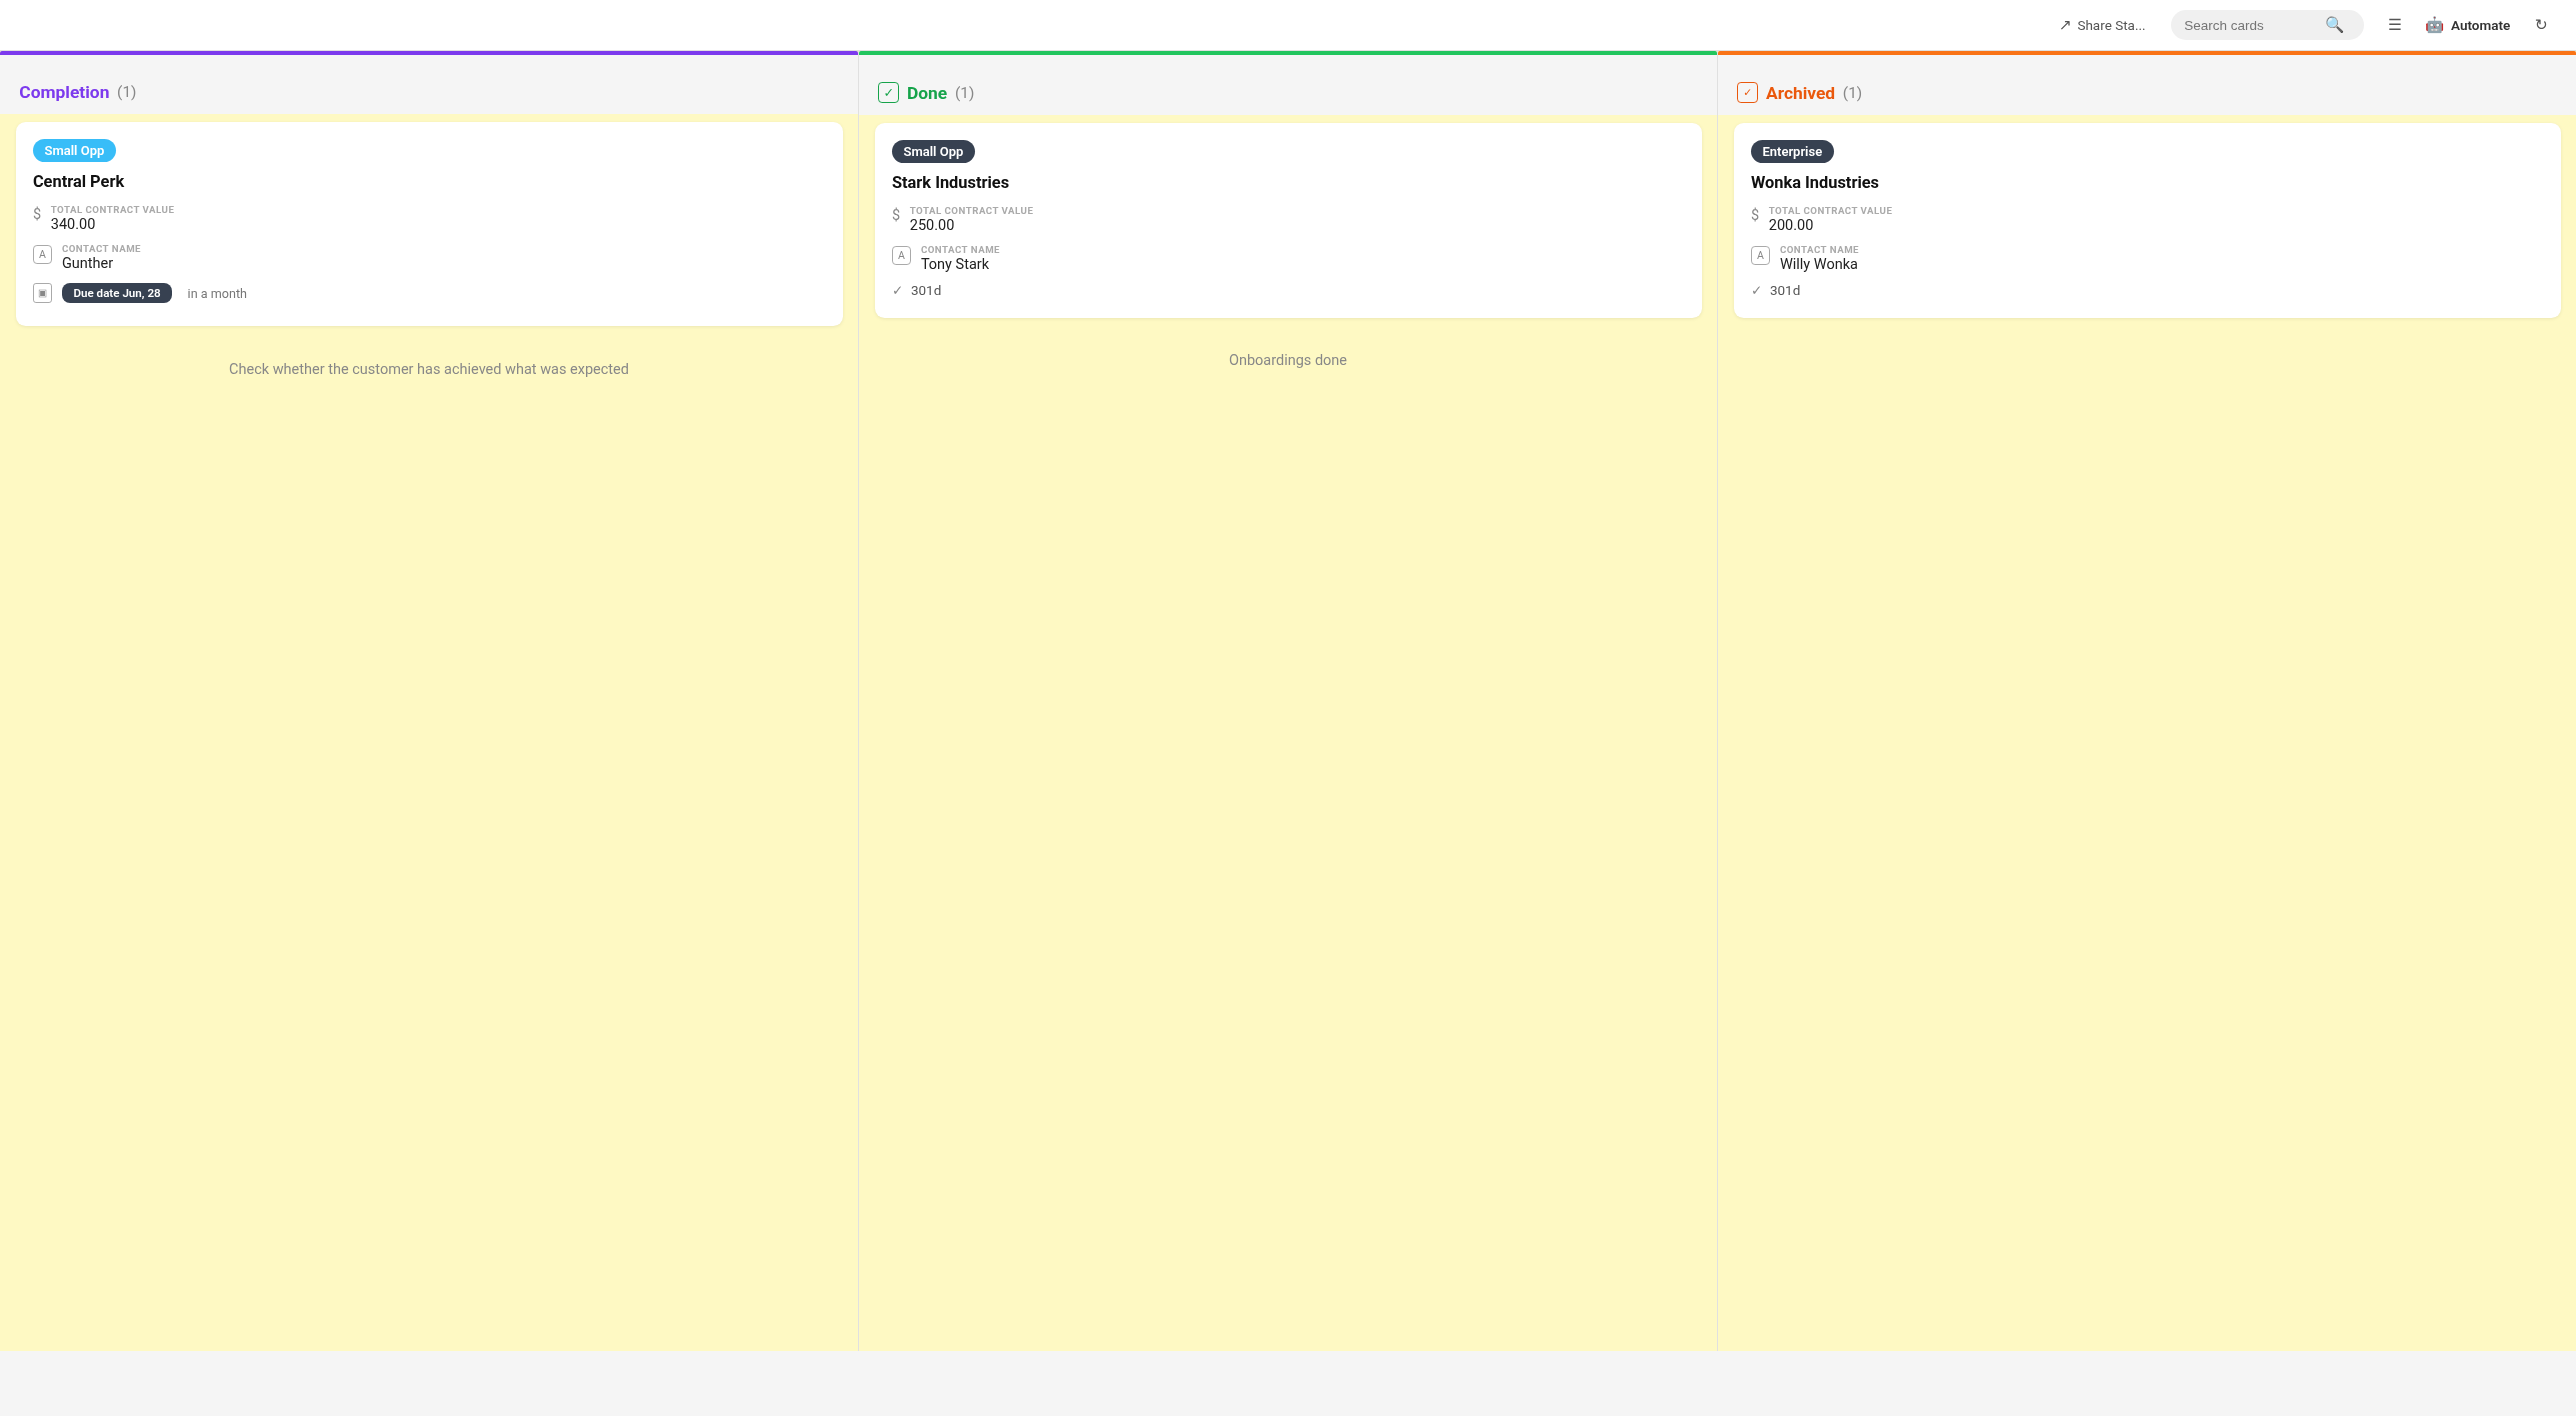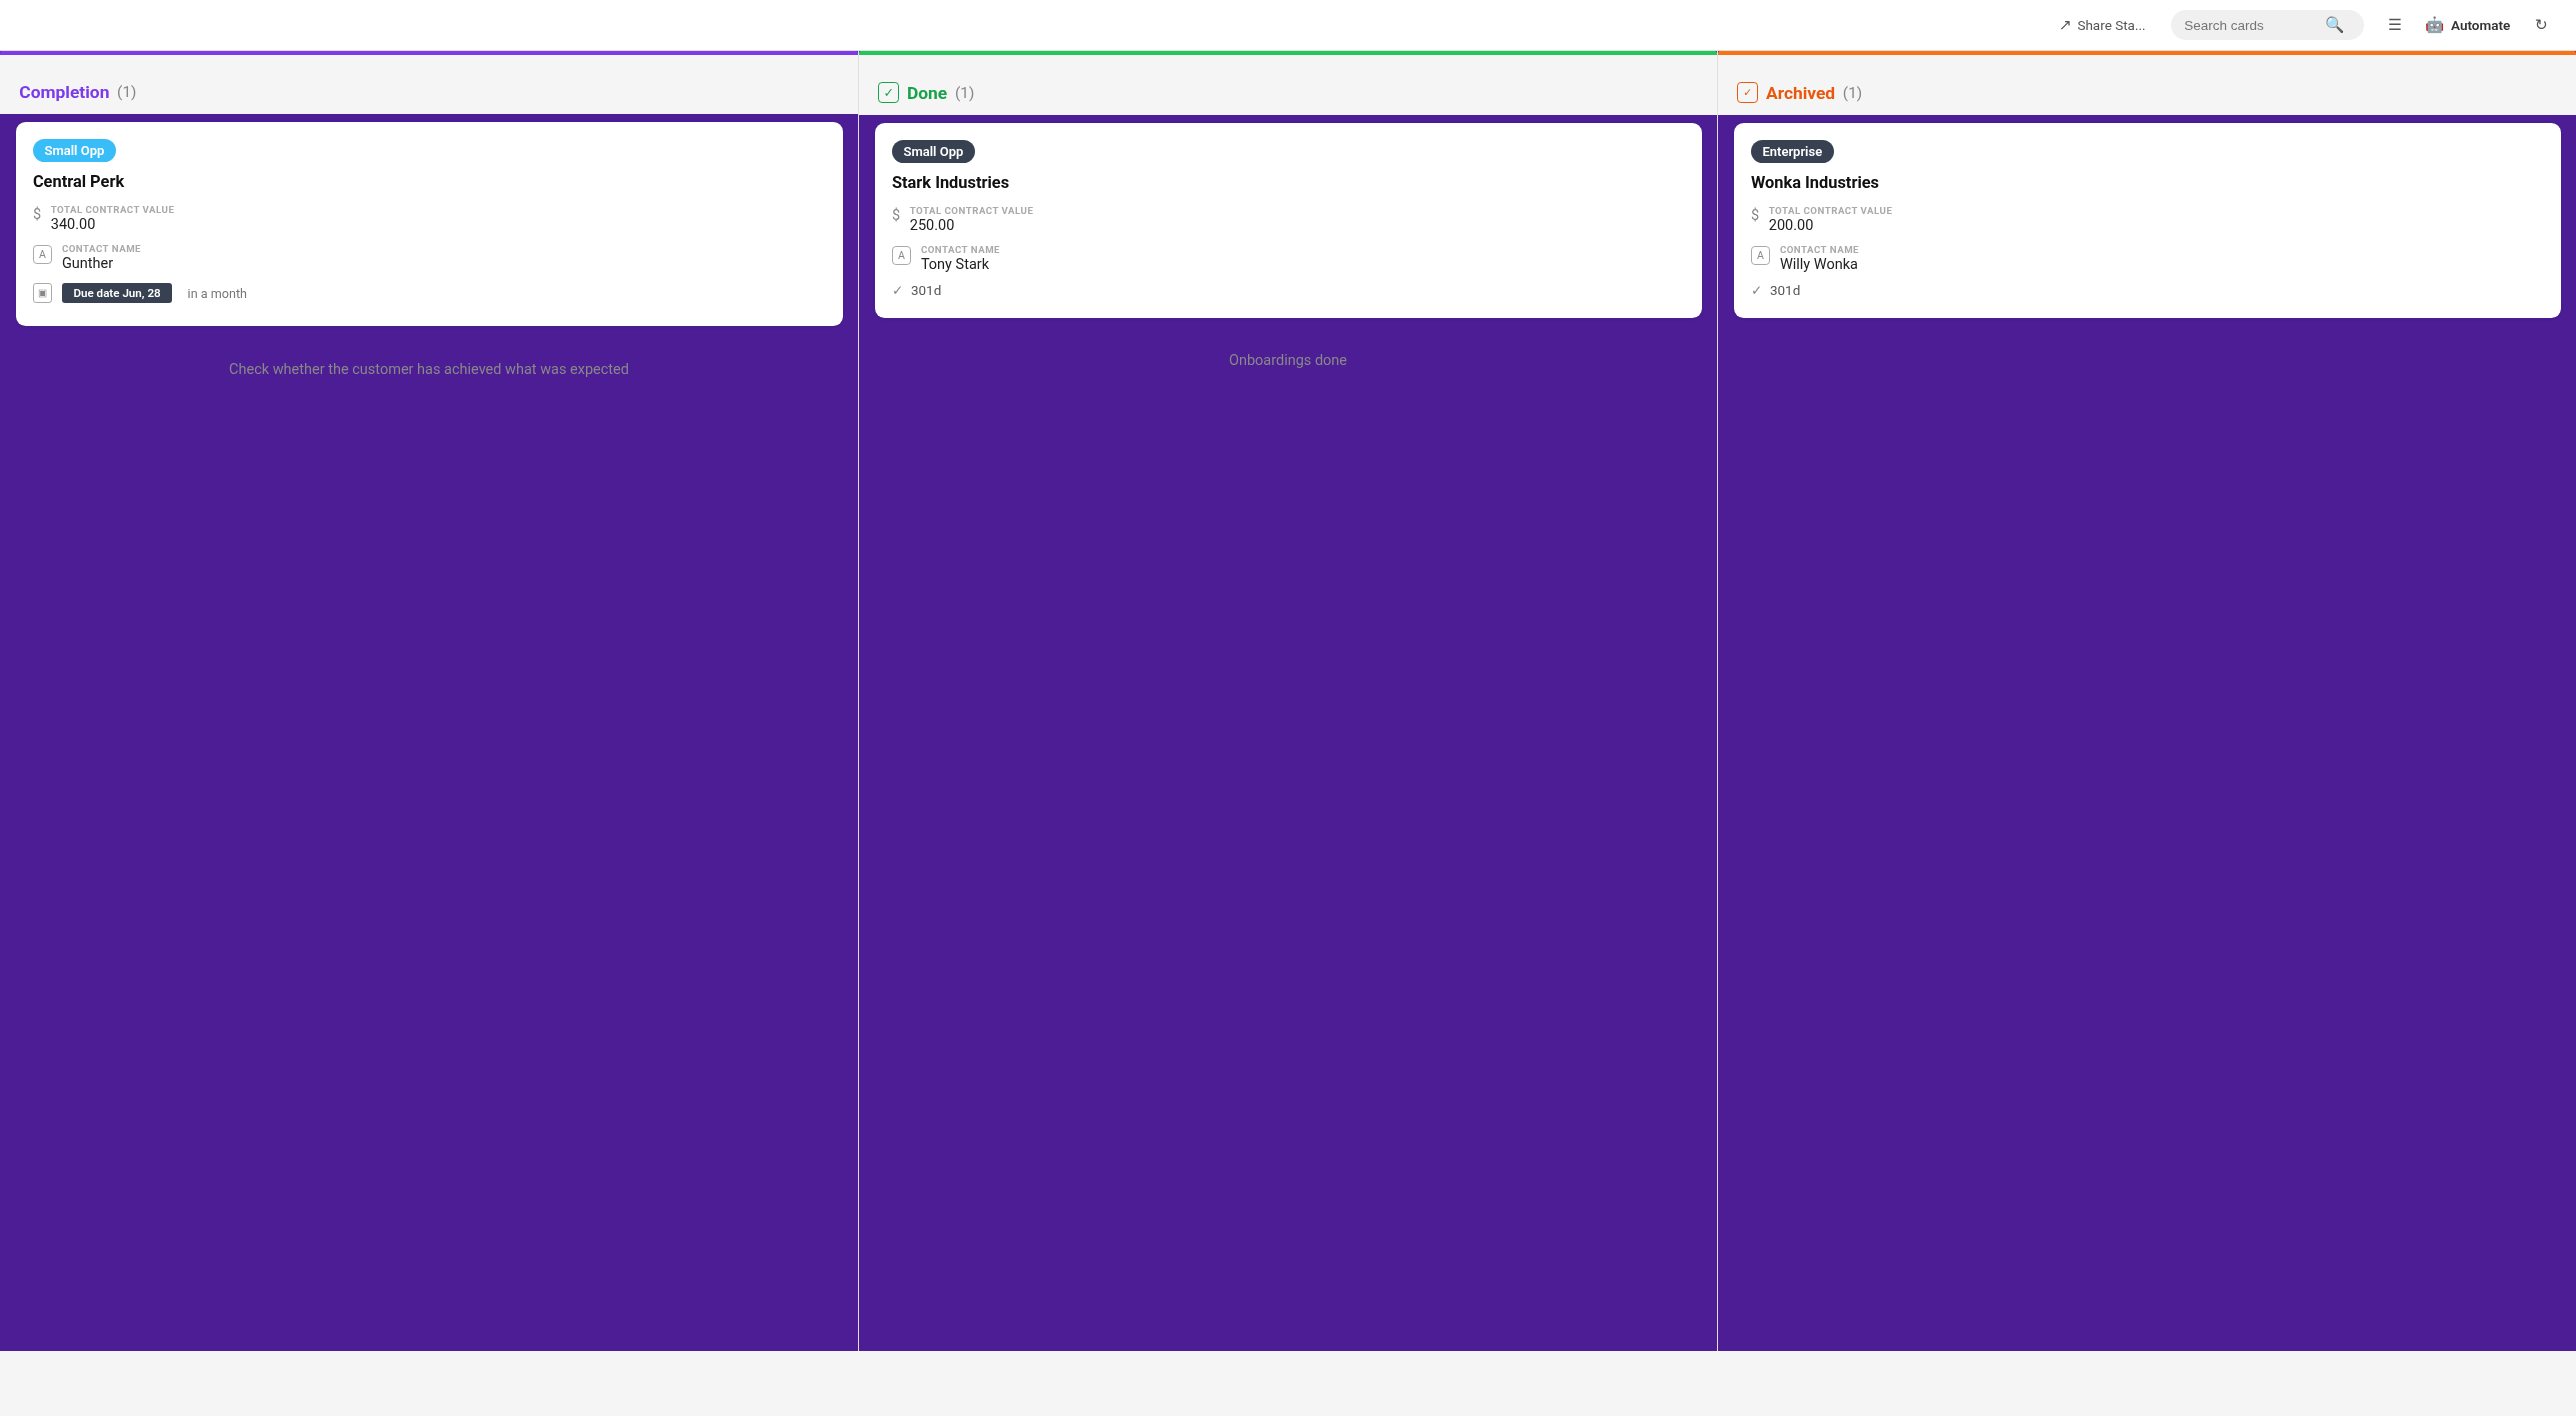--- a/index.html
+++ b/index.html
@@ -139,21 +139,21 @@
       overflow-x: auto;
       min-height: calc(100vh - 116px);
     }
 
     .column {
       flex: 1;
       min-width: 348px;
       display: flex;
       flex-direction: column;
       border-right: 1px solid #e0e0e0;
-      background: #4c1d95;
+      background: #fef9c3;
     }
 
     .column:last-child {
       border-right: none;
     }
 
     .column-header {
       padding: 15.5px 19.3px 11.6px;
       background: #f5f5f5;
     }
@@ -270,21 +270,21 @@
     .field-value {
       font-size: 14.5px;
       color: #222;
       margin-top: 1px;
     }
 
     .due-date-badge {
       display: inline-block;
       background: #374151;
       color: #fff;
-      border-radius: 3px;
+      border-radius: 8px;
       padding: 2.9px 11.6px;
       font-size: 11.6px;
       font-weight: 600;
     }
 
     .due-date-relative {
       font-size: 12.6px;
       color: #777;
       margin-left: 7.7px;
     }

